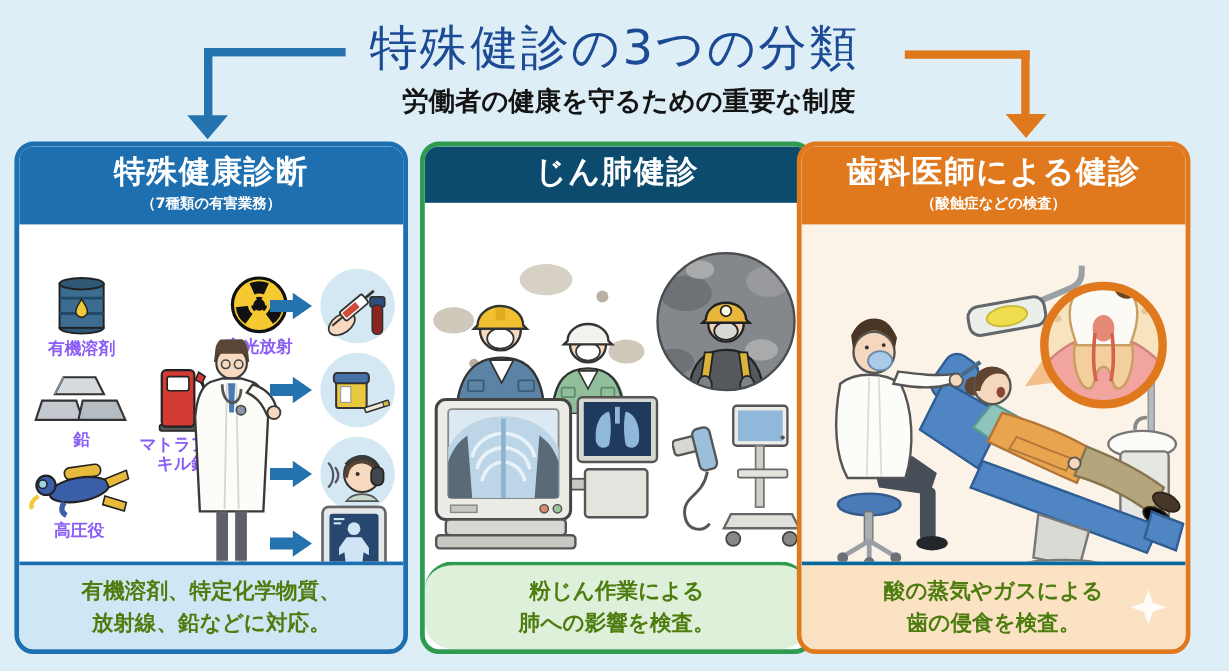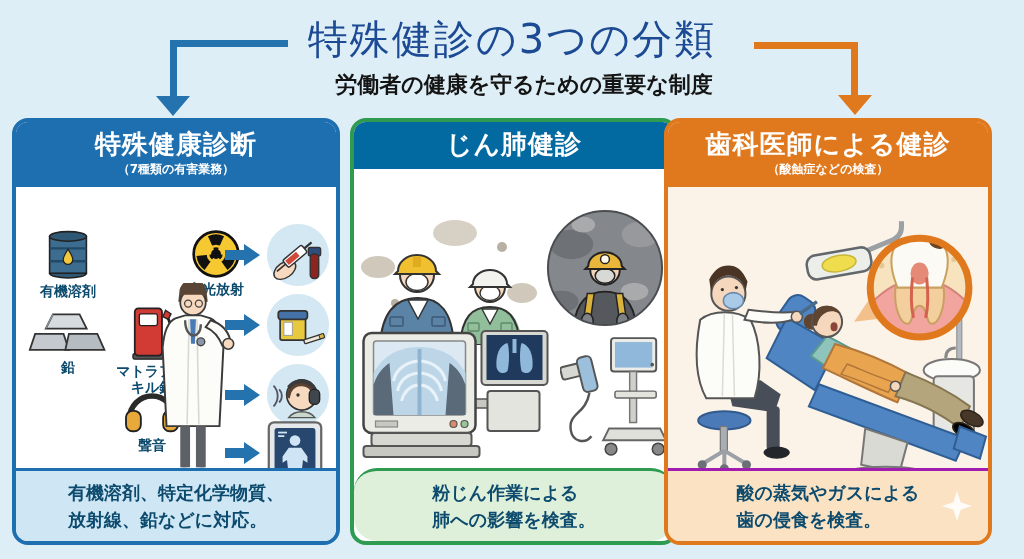--- a/index.html
+++ b/index.html
@@ -29,36 +29,36 @@
     border-top:20px solid #e0791d;}
   .panel{
     position:absolute;top:118px;width:328px;height:427px;box-sizing:border-box;
     border-radius:16px;overflow:hidden;display:flex;flex-direction:column;gap:32px;
   }
   .panel-1{left:12px;border:4px solid #1d6fb0;background:#ffffff;}
   .panel-2{left:350px;border:4px solid #2e9b50;background:#ffffff;}
   .panel-3{left:664px;border:4px solid #e0791d;background:#fcf3e8;}
   .panel-header{color:#fff;text-align:center;padding:7px 0 9px 0;}
   .panel-1 .panel-header{background:#1d6fb0;}
-  .panel-2 .panel-header{background:#0369a1;}
+  .panel-2 .panel-header{background:#0c4a6e;}
   .panel-3 .panel-header{background:#e0791d;}
   .panel-title{font-size:26px;font-weight:bold;letter-spacing:1px;line-height:1.2;}
   .panel-sub{font-size:12px;font-weight:bold;margin-top:1px;}
   .panel-body{flex:1;position:relative;}
   .panel-footer{
     height:70px;display:flex;align-items:center;justify-content:center;
-    font-size:18px;font-weight:bold;color:#0c4a6e;
+    font-size:18px;font-weight:bold;color:#4d7c0f;text-align:center;
     white-space:pre-line;line-height:1.5;position:relative;
   }
   .panel-1 .panel-footer{background:#cfe7f4;border-top:3px solid #1d6fb0;}
   .panel-2 .panel-footer{background:#dff0da;border-top:3px solid #2e9b50;border-radius:23px;}
-  .panel-3 .panel-footer{background:#fae2c2;border-top:3px solid #a21caf;}
+  .panel-3 .panel-footer{background:#fae2c2;border-top:3px solid #0369a1;}
   .hazard{
     position:absolute;display:flex;flex-direction:column;align-items:center;gap:2px;
-    font-size:14px;font-weight:bold;color:#0c4a6e;line-height:1.15;text-align:center;
+    font-size:14px;font-weight:bold;color:#8b5cf6;line-height:1.15;text-align:center;
     white-space:pre-line;
   }
   .test-row{position:absolute;display:flex;align-items:center;gap:4px;left:208px;}
   .sparkle{position:absolute;right:16px;top:50%;transform:translateY(-50%);}
 </style>
 </head>
 <body>
 
 <div class="main-title">特殊健診の3つの分類</div>
 <div class="main-subtitle">労働者の健康を守るための重要な制度</div>
@@ -119,29 +119,34 @@
         <rect x="4" y="56" width="34" height="6" rx="2" fill="#555" stroke="#222" stroke-width="1.5"></rect>
         <rect x="6" y="6" width="30" height="52" rx="4" fill="#d23b33" stroke="#222" stroke-width="2"></rect>
         <rect x="11" y="12" width="20" height="13" rx="2" fill="#fff" stroke="#222" stroke-width="1.5"></rect>
         <path d="M38 14 C47 16 46 30 44 42" fill="none" stroke="#222" stroke-width="3"></path>
         <path d="M40 8 l6 4 -3 6 -6 -3 Z" fill="#d23b33" stroke="#222" stroke-width="1.5"></path>
       </svg>
       <span>マトラアル
 キル鉛</span>
     </div>
 
-
-    <div class="hazard" style="left:102px;top:164px;width:68px;">
-      <svg width="60" height="52" viewBox="0 0 64 56">
-        <path d="M8 38 a24 24 0 0 1 48 0" fill="none" stroke="#2a2a2a" stroke-width="6"></path>
-        <rect x="4" y="30" width="16" height="22" rx="7" fill="#e8a93b" stroke="#222" stroke-width="2"></rect>
-        <rect x="44" y="30" width="16" height="22" rx="7" fill="#e8a93b" stroke="#222" stroke-width="2"></rect>
-      </svg>
-      <span>聲音</span>
-    </div>
+    <div class="hazard" style="left:0px;top:164px;width:100px;">
+      <svg width="92" height="50" viewBox="0 0 96 56">
+        <rect x="34" y="6" width="34" height="11" rx="5" fill="#e8b93a" stroke="#222" stroke-width="1.5" transform="rotate(-8 51 11)"></rect>
+        <ellipse cx="48" cy="28" rx="28" ry="11" fill="#3a5ea8" stroke="#222" stroke-width="2" transform="rotate(-10 48 28)"></ellipse>
+        <circle cx="17" cy="24" r="9" fill="#3a5ea8" stroke="#222" stroke-width="2"></circle>
+        <circle cx="14" cy="23" r="4" fill="#9cd3e8" stroke="#222" stroke-width="1.5"></circle>
+        <path d="M10 34 C4 38 2 42 4 46" fill="none" stroke="#f2c83c" stroke-width="4"></path>
+        <polygon points="72,18 92,10 94,18 76,26" fill="#e8b93a" stroke="#222" stroke-width="1.5"></polygon>
+        <polygon points="72,34 92,40 90,48 70,42" fill="#e8b93a" stroke="#222" stroke-width="1.5"></polygon>
+        <path d="M34 40 C30 46 32 50 36 52" fill="none" stroke="#3a5ea8" stroke-width="5"></path>
+      </svg>
+      <span>高圧役</span>
+    </div>
+
 
     <svg style="position:absolute;left:128px;top:64px;" width="98" height="200" viewBox="0 0 100 204">
       <path d="M36 10 a14 14 0 0 1 28 0 l1 9 h-30 Z" fill="#5a4636"></path>
       <circle cx="50" cy="20" r="13" fill="#f6d9bf" stroke="#3a3a3a" stroke-width="1.8"></circle>
       <path d="M37 14 a13 13 0 0 1 26 0 l-4 -2 h-18 Z" fill="#5a4636"></path>
       <circle cx="45" cy="21" r="3.6" fill="none" stroke="#444" stroke-width="1.3"></circle>
       <circle cx="56" cy="21" r="3.6" fill="none" stroke="#444" stroke-width="1.3"></circle>
       <path d="M32 36 C23 40 20 54 19 66 L23 146 H77 L81 66 C80 54 77 40 68 36 L58 33 H42 Z" fill="#fcfcf8" stroke="#3a3a3a" stroke-width="2"></path>
       <path d="M46 37 L44 144 M54 37 L56 144" stroke="#d8d8d0" stroke-width="1.6" fill="none"></path>
       <polygon points="47,37 53,37 52,62 48,62" fill="#4a7ab5"></polygon>

